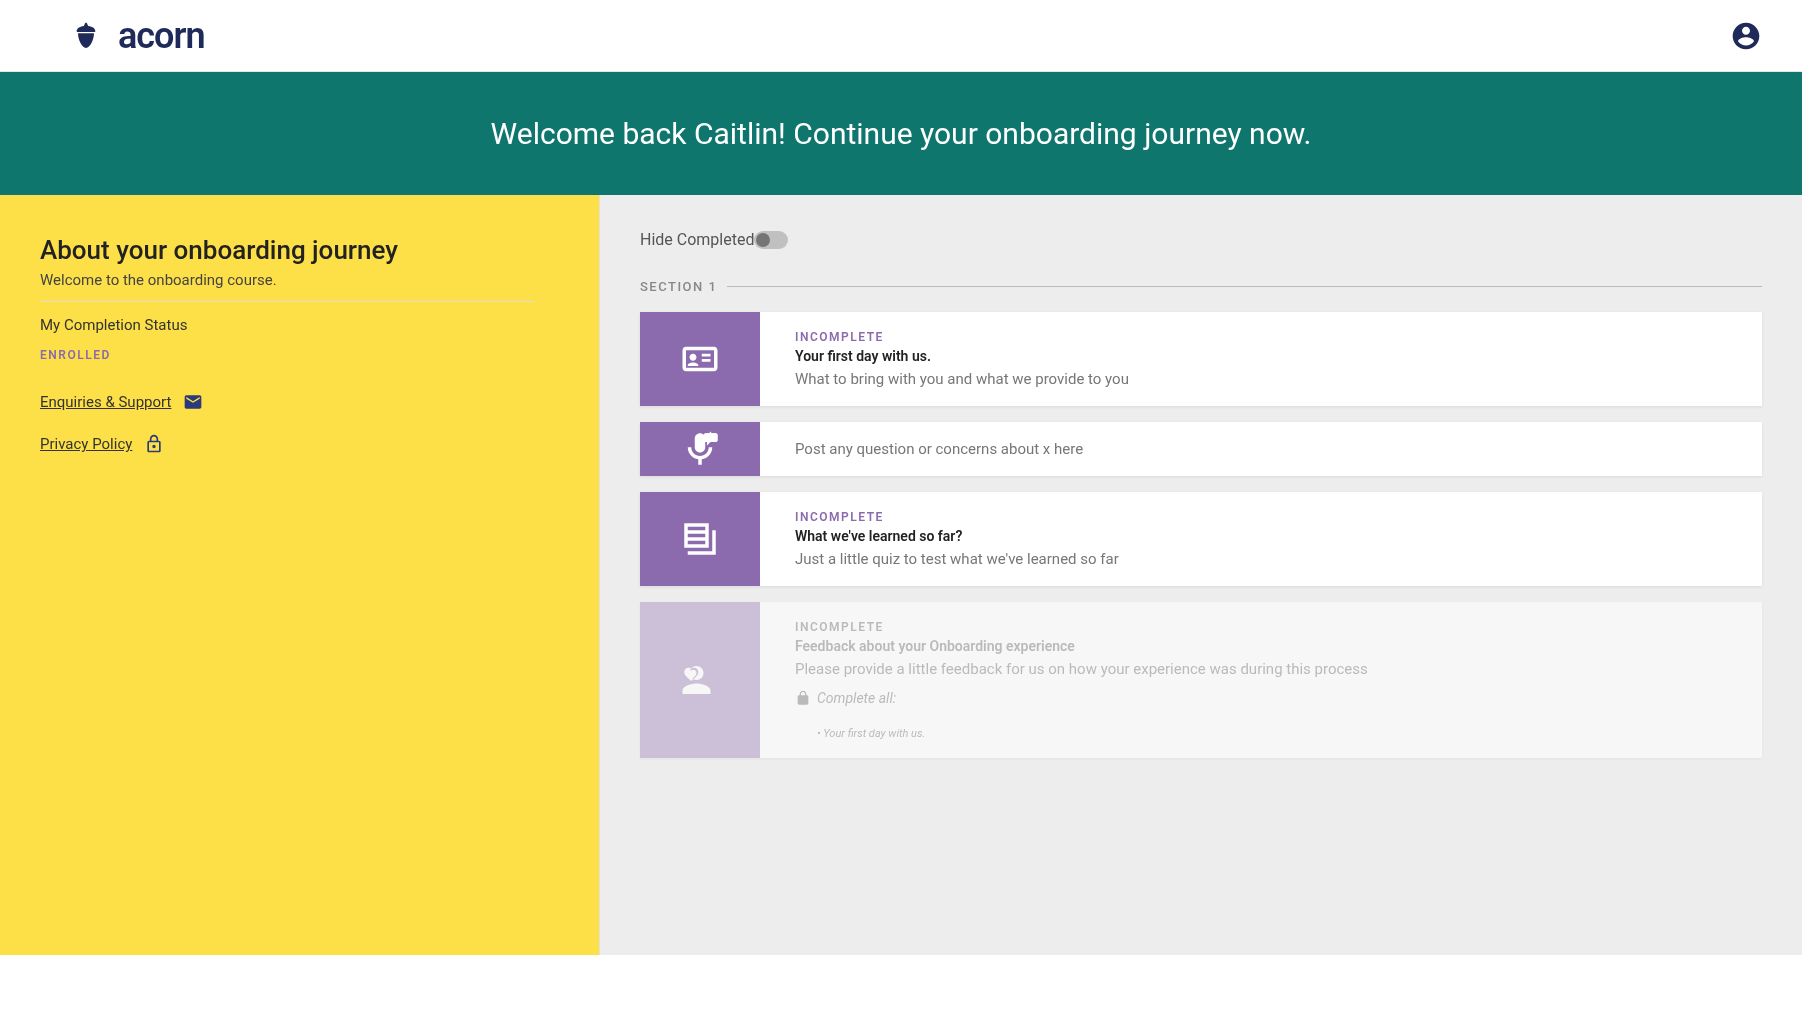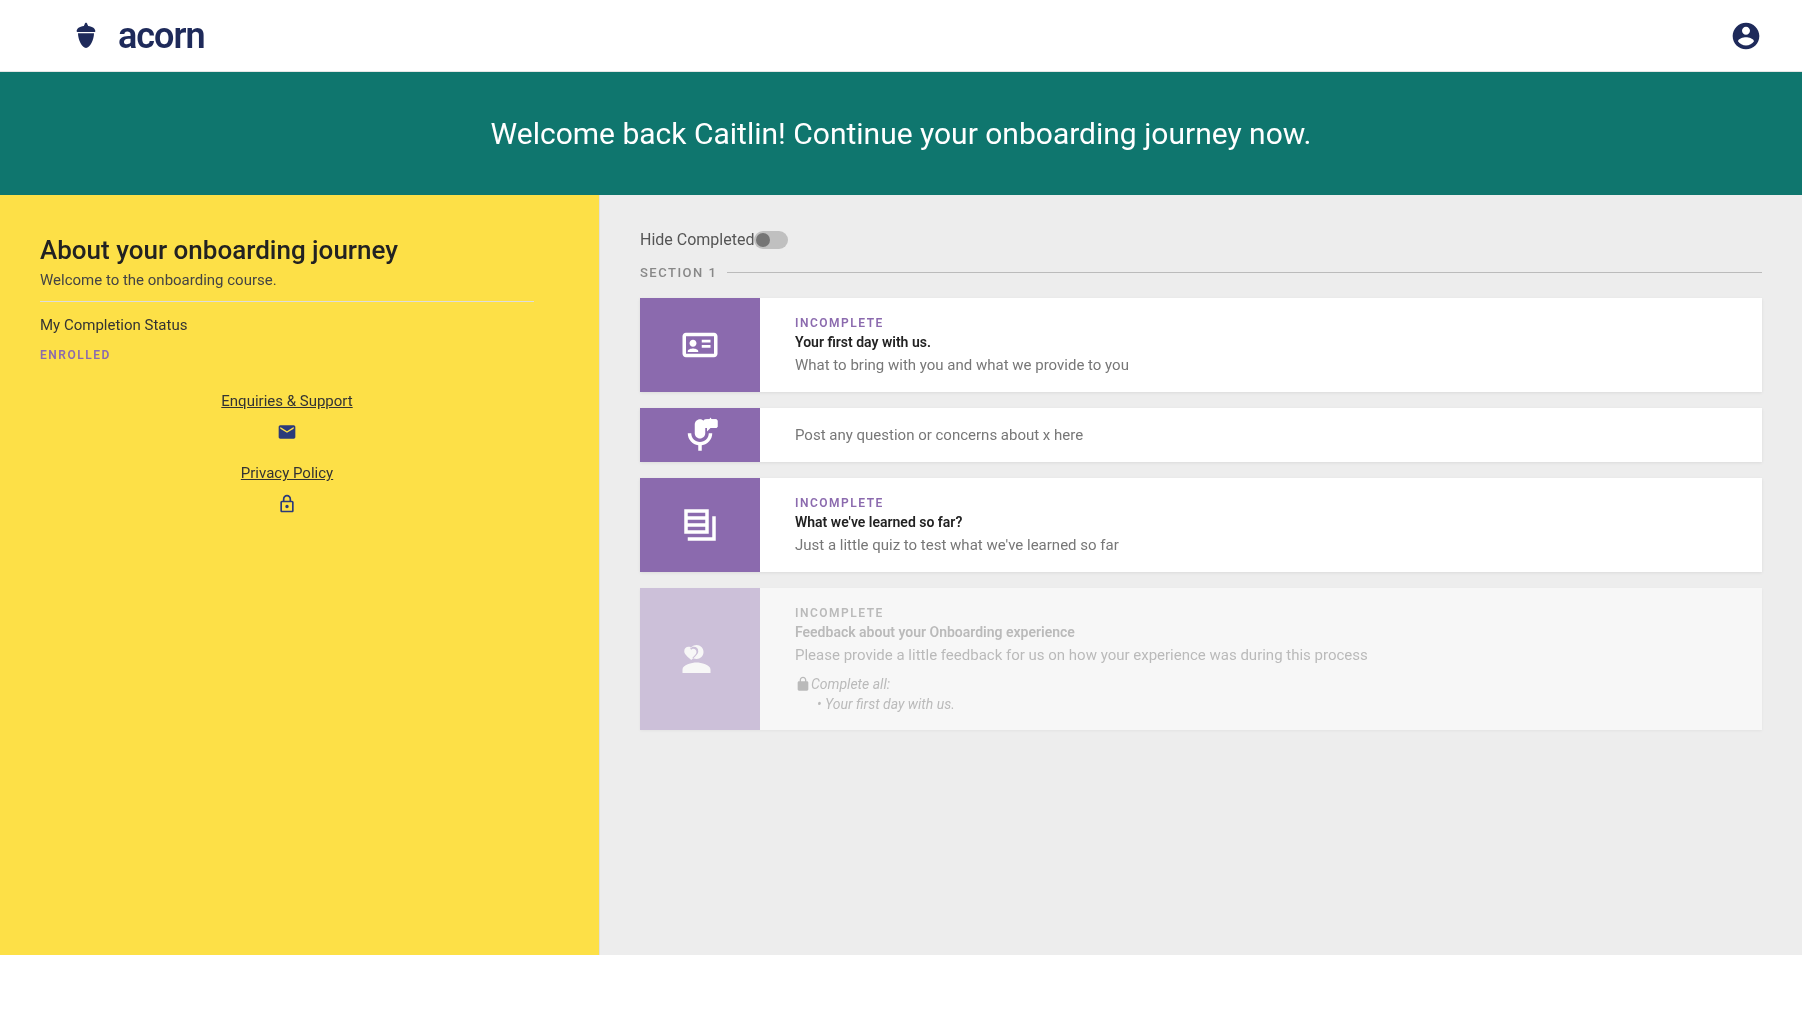--- a/index.html
+++ b/index.html
@@ -85,21 +85,20 @@
       font-weight: 600;
       margin-bottom: 30px;
     }
     .sidebar-link {
       display: flex;
       align-items: center;
       gap: 12px;
       margin-bottom: 22px;
       font-size: 15px;
       color: #333;
-      flex-direction: column;
     }
     .sidebar-link a {
       color: #333;
       text-decoration: underline;
       cursor: pointer;
     }
     .link-icon {
       width: 20px;
       height: 20px;
       fill: #2b3a7a;
@@ -107,21 +106,21 @@
     .main {
       flex: 1;
       background: #ededed;
       padding: 35px 40px;
       min-height: 760px;
     }
     .toggle-row {
       display: flex;
       align-items: center;
       gap: 0;
-      margin-bottom: 16px;
+      margin-bottom: 30px;
     }
     .toggle-label {
       font-size: 16px;
       color: #555;
     }
     .toggle {
       width: 34px;
       height: 18px;
       background: #c0c0c0;
       border-radius: 9px;
@@ -204,35 +203,36 @@
     }
     .card.locked .card-title,
     .card.locked .card-desc,
     .card.locked .card-status,
     .card.locked .lock-req {
       color: #999;
     }
     .lock-row {
       display: flex;
       align-items: center;
+      gap: 6px;
       margin-top: 12px;
       font-style: italic;
       font-size: 14px;
       color: #999;
     }
     .lock-row svg {
       width: 16px;
       height: 16px;
       fill: #999;
     }
     .lock-items {
-      font-size: 14px;
+      font-size: 11px;
       font-style: italic;
       color: #999;
-      margin-top: 4px;
+      margin-top: 21px;
       margin-left: 22px;
     }
   </style>
 </head>
 <body>
 
 <div class="header">
   <div class="logo">
     <svg class="logo-icon" viewBox="0 0 24 24" fill="#1e2a5a">
       <path d="M12 2c-.5 0-1 .5-1 1.2-.2.4-.4.8-.6 1.3C7 4.8 5 6.5 5 8.5c0 .3.2.5.5.5h13c.3 0 .5-.2.5-.5 0-2-2-3.7-5.4-4 -.2-.5-.4-.9-.6-1.3C13 2.5 12.5 2 12 2zM6 10c0 5 3 11 6 11s6-6 6-11H6z"></path>

